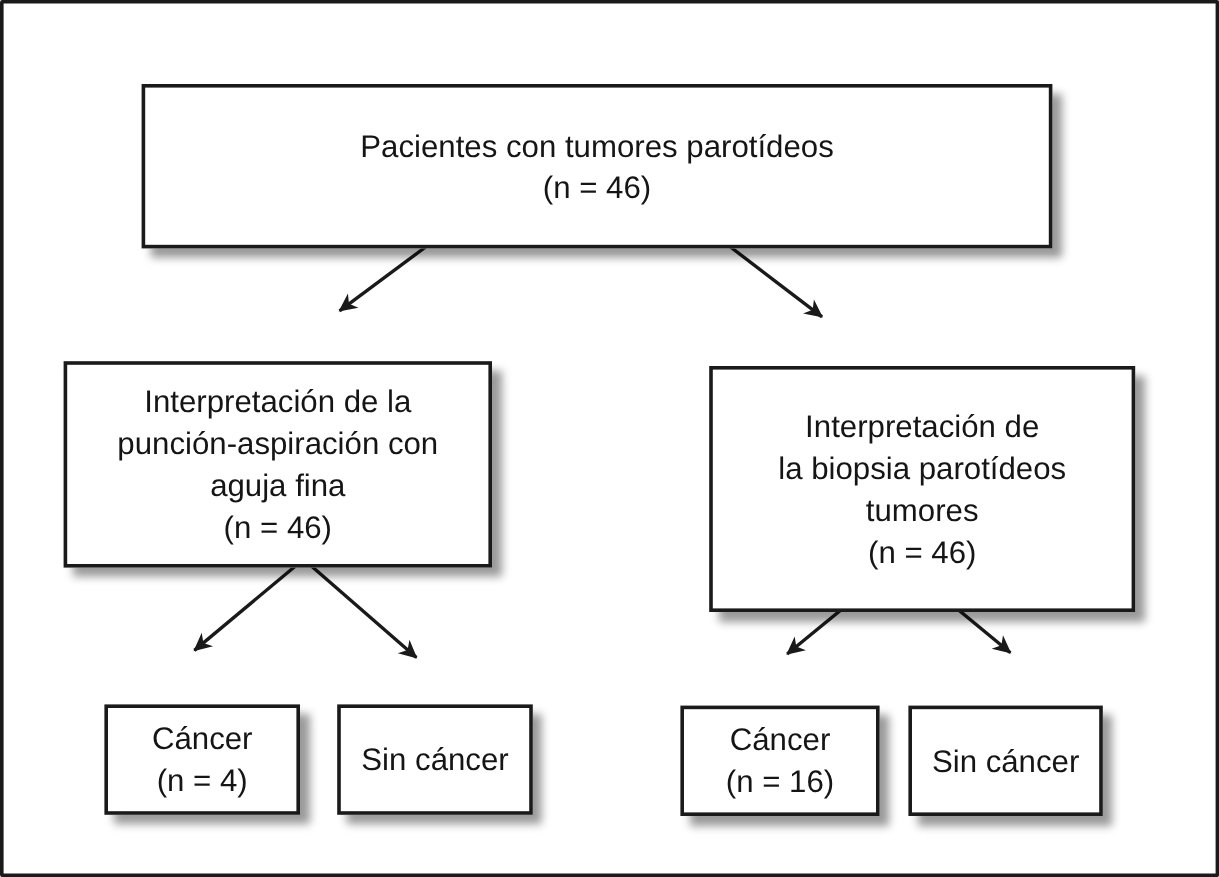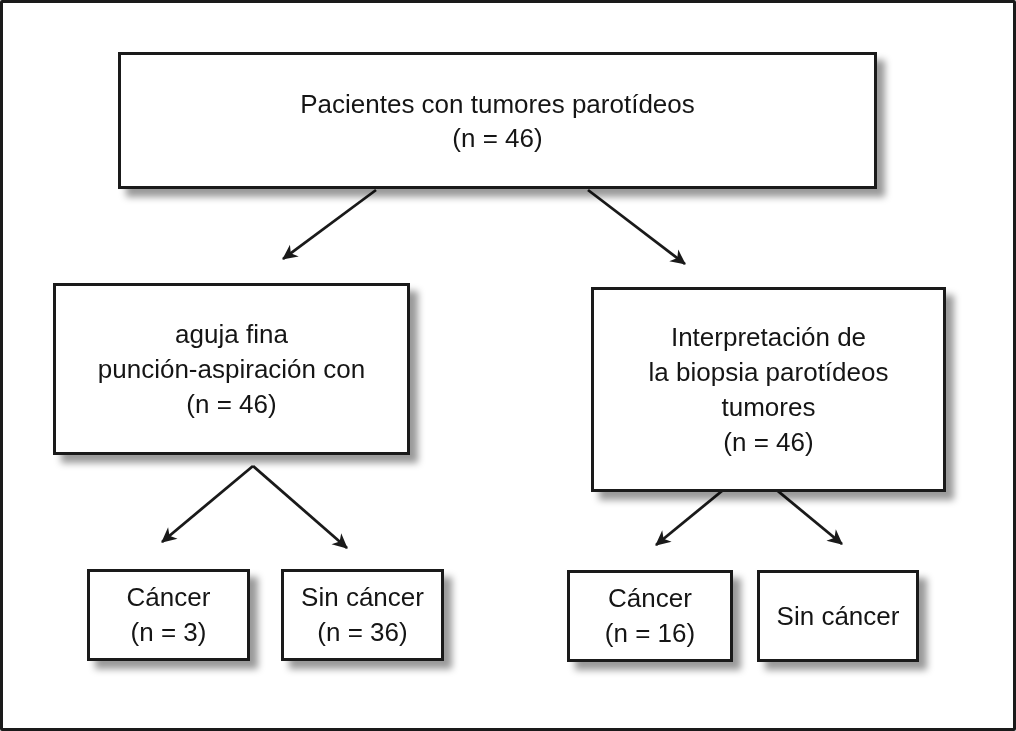--- a/index.html
+++ b/index.html
@@ -35,20 +35,21 @@
     border:3px solid var(--border);
     box-shadow:8px 8px 7px var(--shadow);
     display:flex;
     flex-direction:column;
     justify-content:center;
     align-items:center;
     text-align:right;
     font-size:26px;
     line-height:35px;
     white-space:nowrap;
+    margin-top:18px;
   }
   .node-root           {left:118px; top:52px;  width:759px; height:137px; line-height:34px;}
   .node-fnab           {left:53px;  top:283px; width:357px; height:172px;}
   .node-biopsy         {left:591px; top:287px; width:355px; height:205px;}
   .node-fnab-cancer    {left:87px;  top:569px; width:163px; height:92px;}
   .node-fnab-nocancer  {left:281px; top:569px; width:163px; height:92px;}
   .node-biopsy-cancer  {left:567px; top:570px; width:166px; height:92px;}
   .node-biopsy-nocancer{left:757px; top:570px; width:162px; height:92px;}
 </style>
 </head>
@@ -73,40 +74,40 @@
       <line x1="750" y1="468" x2="842" y2="544" marker-end="url(#ah)"></line>
     </g>
   </svg>
 
   <div class="node node-root">
     <div>Pacientes con tumores parotídeos</div>
     <div>(n = 46)</div>
   </div>
 
   <div class="node node-fnab">
+    <div>Interpretación de la</div>
+    <div>punción-aspiración con</div>
     <div>aguja fina</div>
-    <div>punción-aspiración con</div>
     <div>(n = 46)</div>
   </div>
 
   <div class="node node-biopsy">
     <div>Interpretación de</div>
     <div>la biopsia parotídeos</div>
     <div>tumores</div>
     <div>(n = 46)</div>
   </div>
 
   <div class="node node-fnab-cancer">
     <div>Cáncer</div>
-    <div>(n = 3)</div>
+    <div>(n = 4)</div>
   </div>
 
   <div class="node node-fnab-nocancer">
     <div>Sin cáncer</div>
-    <div>(n = 36)</div>
   </div>
 
   <div class="node node-biopsy-cancer">
     <div>Cáncer</div>
     <div>(n = 16)</div>
   </div>
 
   <div class="node node-biopsy-nocancer">
     <div>Sin cáncer</div>
   </div>

